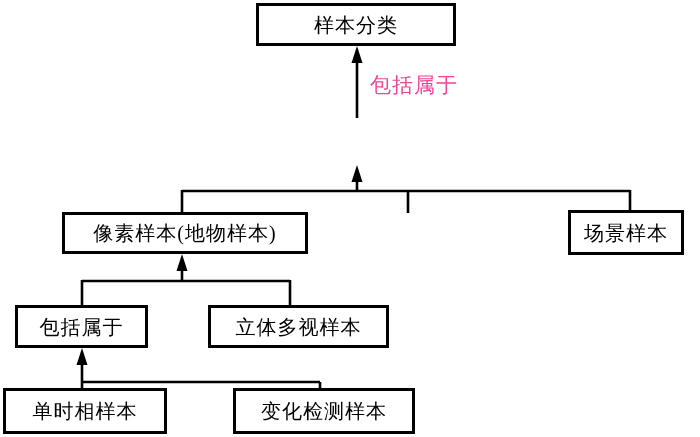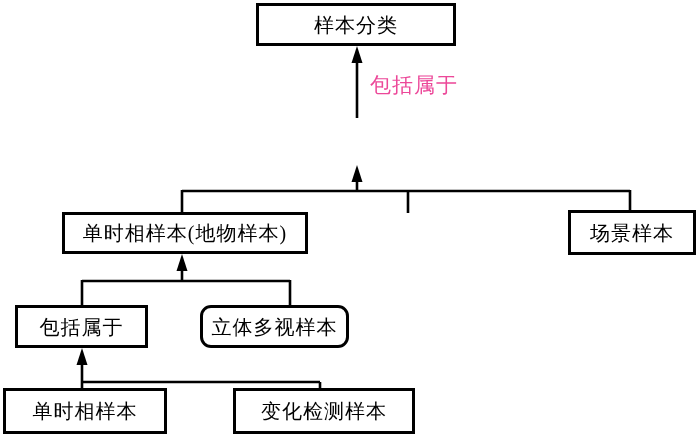--- a/index.html
+++ b/index.html
@@ -42,23 +42,23 @@
     font-size: 21px;
     line-height: 1.2;
     white-space: nowrap;
     letter-spacing: 1px;
   }
   
   #node-root    { left: 256px; top:   3px; width: 200px; height: 43px; }
   #node-rs      { left: 235px; top: 118px; width: 242px; height: 47px; }
   #node-pixel   { left:  62px; top: 212px; width: 246px; height: 42px; }
   #node-target  { left: 348px; top: 212px; width: 122px; height: 45px; }
-  #node-scene   { left: 568px; top: 210px; width: 128px; height: 45px; }
+  #node-scene   { left: 568px; top: 210px; width: 116px; height: 45px; }
   #node-planar  { left:  15px; top: 305px; width: 133px; height: 43px; }
-  #node-stereo  { left: 200px; top: 305px; width: 149px; height: 43px; border-radius: 11px; }
+  #node-stereo  { left: 208px; top: 305px; width: 181px; height: 43px; }
   #node-single  { left:   3px; top: 388px; width: 164px; height: 46px; }
   #node-change  { left: 233px; top: 388px; width: 182px; height: 46px; }
   #edge-label-includes { left: 370px; top: 73px; }
 </style>
 </head>
 <body>
 
 <div id="canvas">
 
   <svg id="connectors" viewBox="0 0 700 437" xmlns="http://www.w3.org/2000/svg">
@@ -91,21 +91,21 @@
       <polygon points="82,348 76.5,365 87.5,365" fill="#000"></polygon>
       <line x1="320" y1="382" x2="320" y2="389" stroke="#000" stroke-width="2.6"></line>
     </g>
   </svg>
 
   <div class="node" id="node-root">样本分类</div>
 
   <div class="edge-label" id="edge-label-includes">包括属于</div>
 
 
-  <div class="node" id="node-pixel">单时相样本(地物样本)</div>
+  <div class="node" id="node-pixel">像素样本(地物样本)</div>
 
 
   <div class="node" id="node-scene">场景样本</div>
 
   <div class="node" id="node-planar">包括属于</div>
 
   <div class="node" id="node-stereo">立体多视样本</div>
 
   <div class="node" id="node-single">单时相样本</div>
 

